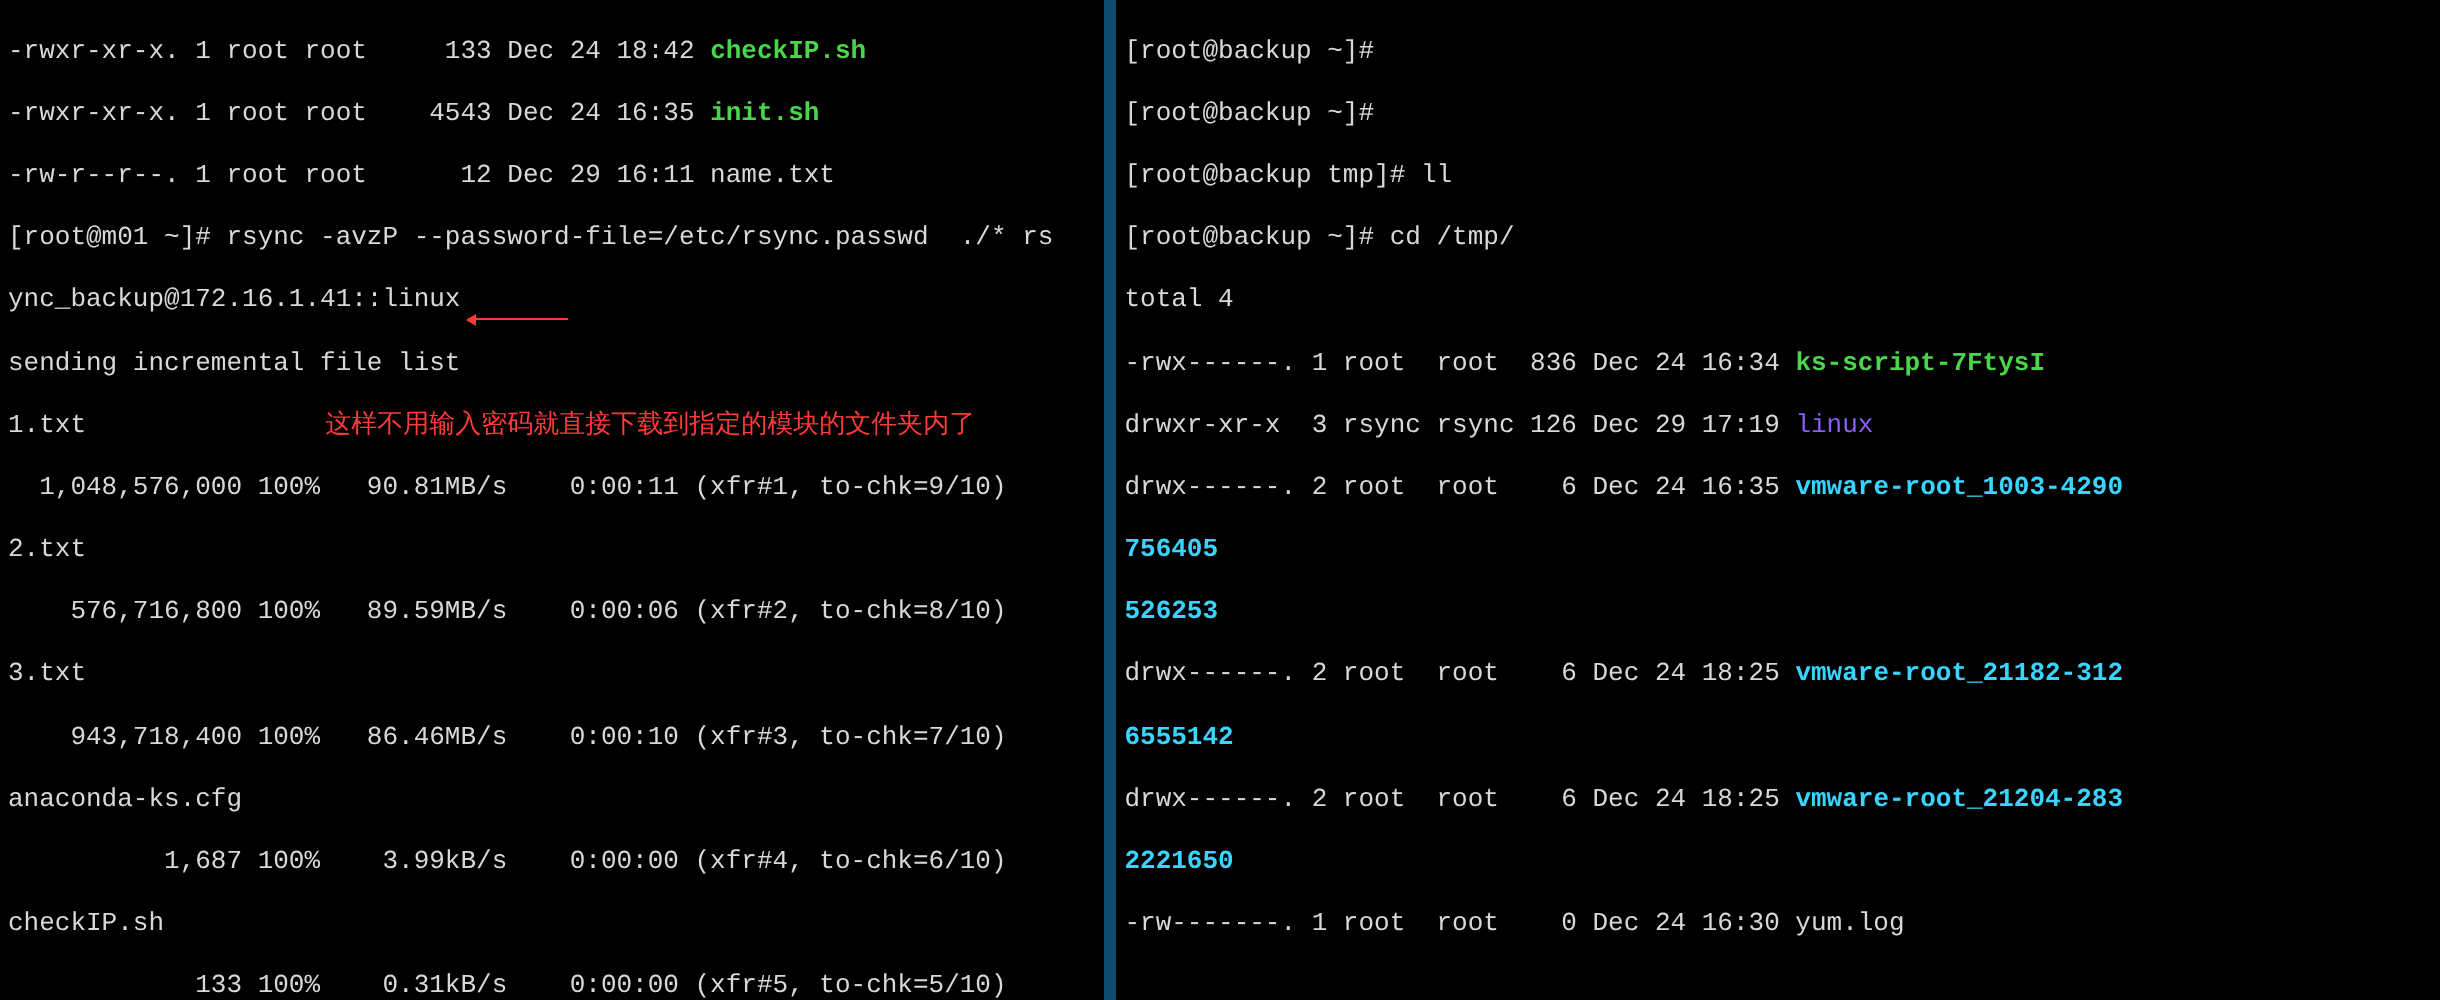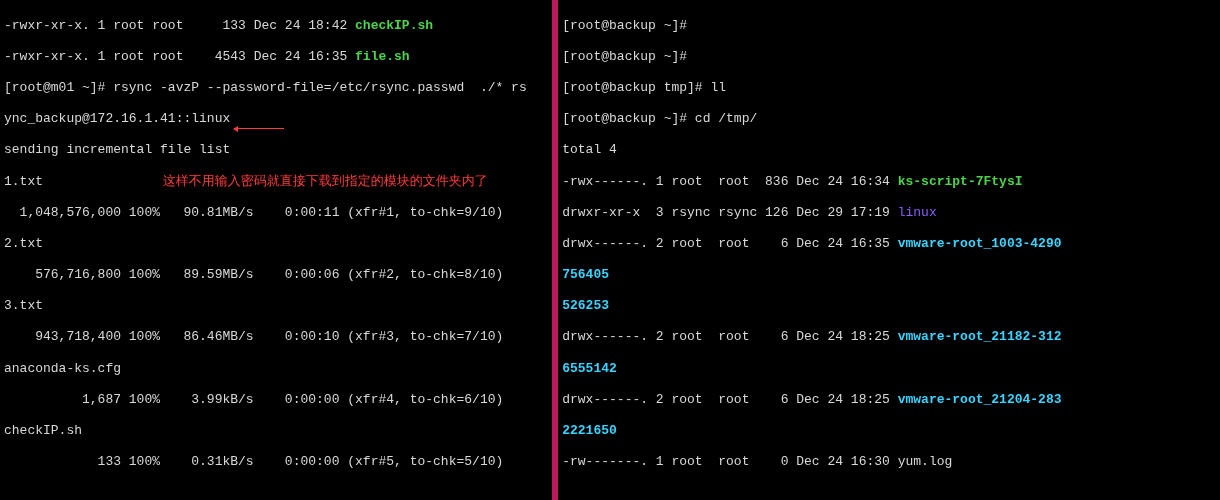--- a/index.html
+++ b/index.html
@@ -12,21 +12,21 @@
       display: flex;
       line-height: 1.2;
     }
     .pane {
       background: #000;
       color: #ccc;
       overflow: hidden;
       padding: 2px 4px;
       white-space: pre;
     }
-    .left  { width: 610px; border-right: 6px solid #be185d; }
+    .left  { width: 610px; border-right: 6px solid #0c4a6e; }
     .right { width: 724px; }
     .line  { min-height: 15.5px; }
     .grn { color: #4bd54b; font-weight: bold; }
     .cyn { color: #39d4ff; font-weight: bold; }
     .blu { color: #8b5cf6; font-weight: normal; }
     .red { color: #ff3a3a; margin-left: 26px; }
     .wht { color: #d8d8d8; }
     .arrow-wrap { position: relative; display: inline-block; }
     .arrow {
       position: absolute;
@@ -41,21 +41,22 @@
       left: -4px; top: -3px;
       border: 3px solid transparent;
       border-right: 5px solid #ff3a3a;
     }
   </style>
 </head>
 <body>
 
 <div class="pane left">
 <div class="line"><span class="wht">-rwxr-xr-x. 1 root root     133 Dec 24 18:42 </span><span class="grn">checkIP.sh</span></div>
-<div class="line"><span class="wht">-rwxr-xr-x. 1 root root    4543 Dec 24 16:35 </span><span class="grn">file.sh</span></div>
+<div class="line"><span class="wht">-rwxr-xr-x. 1 root root    4543 Dec 24 16:35 </span><span class="grn">init.sh</span></div>
+<div class="line wht">-rw-r--r--. 1 root root      12 Dec 29 16:11 name.txt</div>
 <div class="line"><span class="wht">[root@m01 ~]# </span><span class="wht">rsync -avzP --password-file=/etc/rsync.passwd  ./* rs</span></div>
 <div class="line"><span class="wht">ync_backup@172.16.1.41::linux</span><span class="arrow-wrap"><span class="arrow"></span></span></div>
 <div class="line wht">sending incremental file list</div>
 <div class="line"><span class="wht">1.txt</span><span>            </span><span class="red">这样不用输入密码就直接下载到指定的模块的文件夹内了</span></div>
 <div class="line wht">  1,048,576,000 100%   90.81MB/s    0:00:11 (xfr#1, to-chk=9/10)</div>
 <div class="line wht">2.txt</div>
 <div class="line wht">    576,716,800 100%   89.59MB/s    0:00:06 (xfr#2, to-chk=8/10)</div>
 <div class="line wht">3.txt</div>
 <div class="line wht">    943,718,400 100%   86.46MB/s    0:00:10 (xfr#3, to-chk=7/10)</div>
 <div class="line wht">anaconda-ks.cfg</div>

